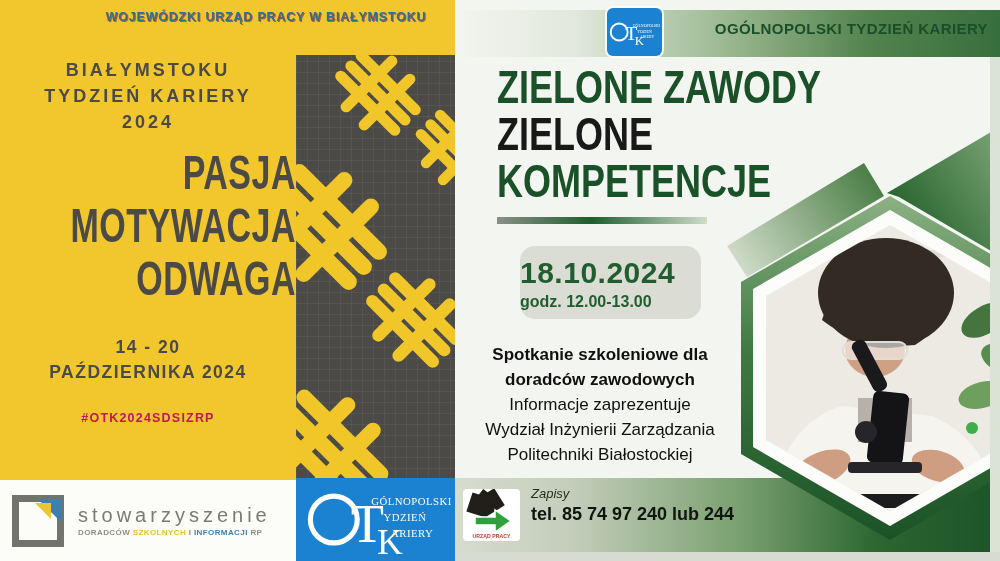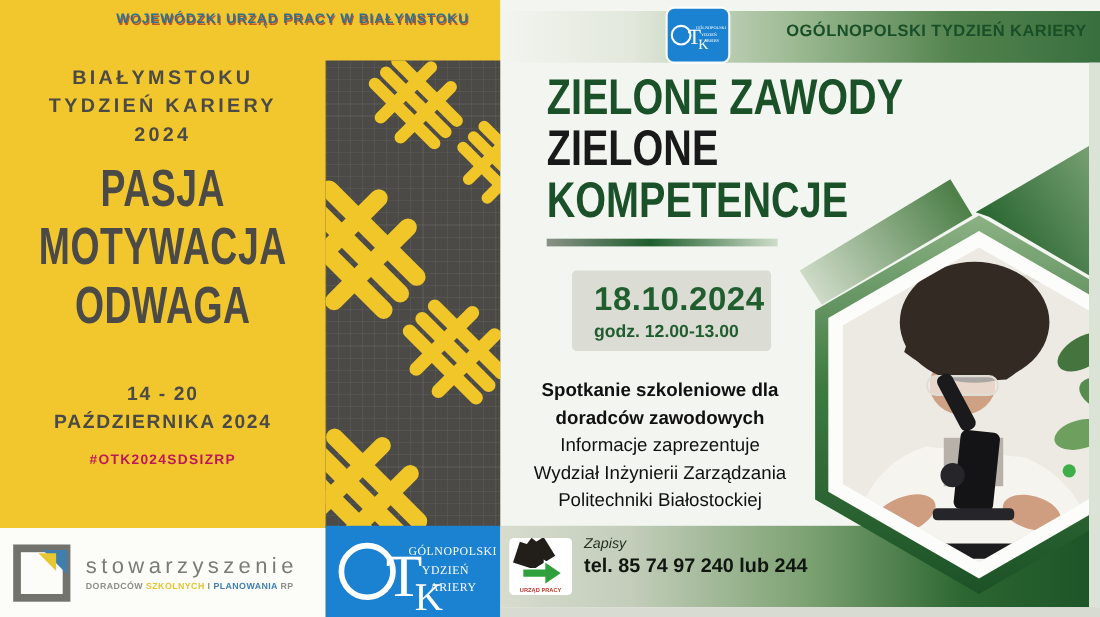--- a/index.html
+++ b/index.html
@@ -6,23 +6,23 @@
   html,body{width:1000px;height:561px}
   body{position:relative;overflow:hidden;font-family:"Liberation Sans",sans-serif;background:#fff}
   .abs{position:absolute}
 
   
   .left-panel{left:0;top:0;width:455px;height:561px;background:#f2c72e}
   .org-lines{left:0;top:7px;width:532px;text-align:center;font-weight:bold;font-size:12.5px;
     letter-spacing:.8px;line-height:1.6;color:#2d7191;text-shadow:1px 1.4px 0 rgba(176,58,42,.8)}
   .event-title{left:0;top:57px;width:296px;text-align:center;font-weight:bold;font-size:18px;
     letter-spacing:3px;line-height:26px;color:#4b4a46}
-  .slogan{left:0;top:146px;width:296px;color:#4b4a46;font-weight:bold;font-size:34px;text-align:center}
+  .slogan{left:0;top:146px;width:296px;color:#4b4a46;font-weight:bold;font-size:34px;text-align:right}
   .slogan div{height:53px;line-height:53px;transform:scaleY(1.4);letter-spacing:.5px}
-  .dates{left:0;top:346px;width:296px;text-align:center;font-weight:bold;font-size:17.5px;
+  .dates{left:0;top:335px;width:296px;text-align:center;font-weight:bold;font-size:17.5px;
     letter-spacing:1.5px;line-height:25px;color:#4b4a46}
   .hashtag{left:0;top:411px;width:296px;text-align:center;font-weight:bold;font-size:12.5px;
     letter-spacing:1.2px;color:#be185d}
 
   
   .pattern-strip{left:296px;top:55px;width:159px;height:425px;background:#4b4a46;
     background-image:repeating-linear-gradient(0deg,rgba(255,255,255,.05) 0 1px,transparent 1px 11px),
                      repeating-linear-gradient(90deg,rgba(255,255,255,.05) 0 1px,transparent 1px 11px)}
   .pattern-strip svg{display:block;width:159px;height:425px}
 
@@ -47,21 +47,21 @@
   .hdr-text{right:12px;top:20px;font-weight:bold;font-size:15px;letter-spacing:.4px;color:#194f28}
   .hdr-otk{left:152px;top:8px;width:55px;height:48px;background:#1b82d2;border-radius:6px;
     box-shadow:0 0 0 2px rgba(255,255,255,.85);display:flex;align-items:center;justify-content:center}
 
   .title-block{left:42px;top:64px;font-weight:bold;font-size:36px;color:#1b5128}
   .title-block div{height:47px;line-height:47px;transform:scaleY(1.27);transform-origin:left center}
   .title-black{color:#191919}
   .title-underline{left:42px;top:217px;width:210px;height:7px;
     background:linear-gradient(90deg,#8a9087 0%,#1e5e2c 45%,#cfddc9 100%)}
 
-  .date-box{left:65px;top:246px;width:181px;height:73px;background:#dbdcd4;border-radius:4px;padding:10px 0 0 20px}
+  .date-box{left:65px;top:246px;width:181px;height:73px;background:#dbdcd4;border-radius:15px;padding:10px 0 0 0}
   .date-big{font-weight:bold;font-size:30px;color:#215e2f;letter-spacing:.5px}
   .date-time{font-weight:bold;font-size:16px;color:#215e2f;margin-top:3px}
 
   .info-block{left:0;top:342px;width:290px;text-align:center;font-size:17px;line-height:25px;color:#101010}
   .info-bold{font-weight:bold}
 
   .signup-bar{left:0;top:478px;width:541px;height:74px;
     background:linear-gradient(90deg,#d7dccf 0%,#c3cdba 22%,#7ba171 52%,#2c6631 78%,#1d5428 100%)}
   .urzad-logo{left:8px;top:11px;width:57px;height:52px;background:#fff;border-radius:4px}
   .signup-text{left:76px;top:8px;color:#10150f}
@@ -123,21 +123,21 @@
     <div class="assoc-sq">
       <div class="fold-blue"></div>
       <div class="fold-yellow"></div>
     </div>
     <div class="assoc-text">
       <div class="assoc-name">stowarzyszenie</div>
       <div class="assoc-sub">
         <span class="c-gray">DORADCÓW</span>
         <span class="c-yel">SZKOLNYCH</span>
         <span class="c-gray">I</span>
-        <span class="c-blue">PLANOWANIA</span>
+        <span class="c-blue">INFORMACJI</span>
         <span class="c-gray">RP</span>
       </div>
     </div>
   </div>
 
   <div class="abs otk-box">
     <svg class="otk-svg" width="150" height="75" viewBox="0 0 150 80">
       <circle cx="30" cy="40" r="25" stroke="#fff" stroke-width="5.5" fill="none"></circle>
       <text x="48" y="64" font-size="58">T</text>
       <text x="76" y="77" font-size="38">K</text>

